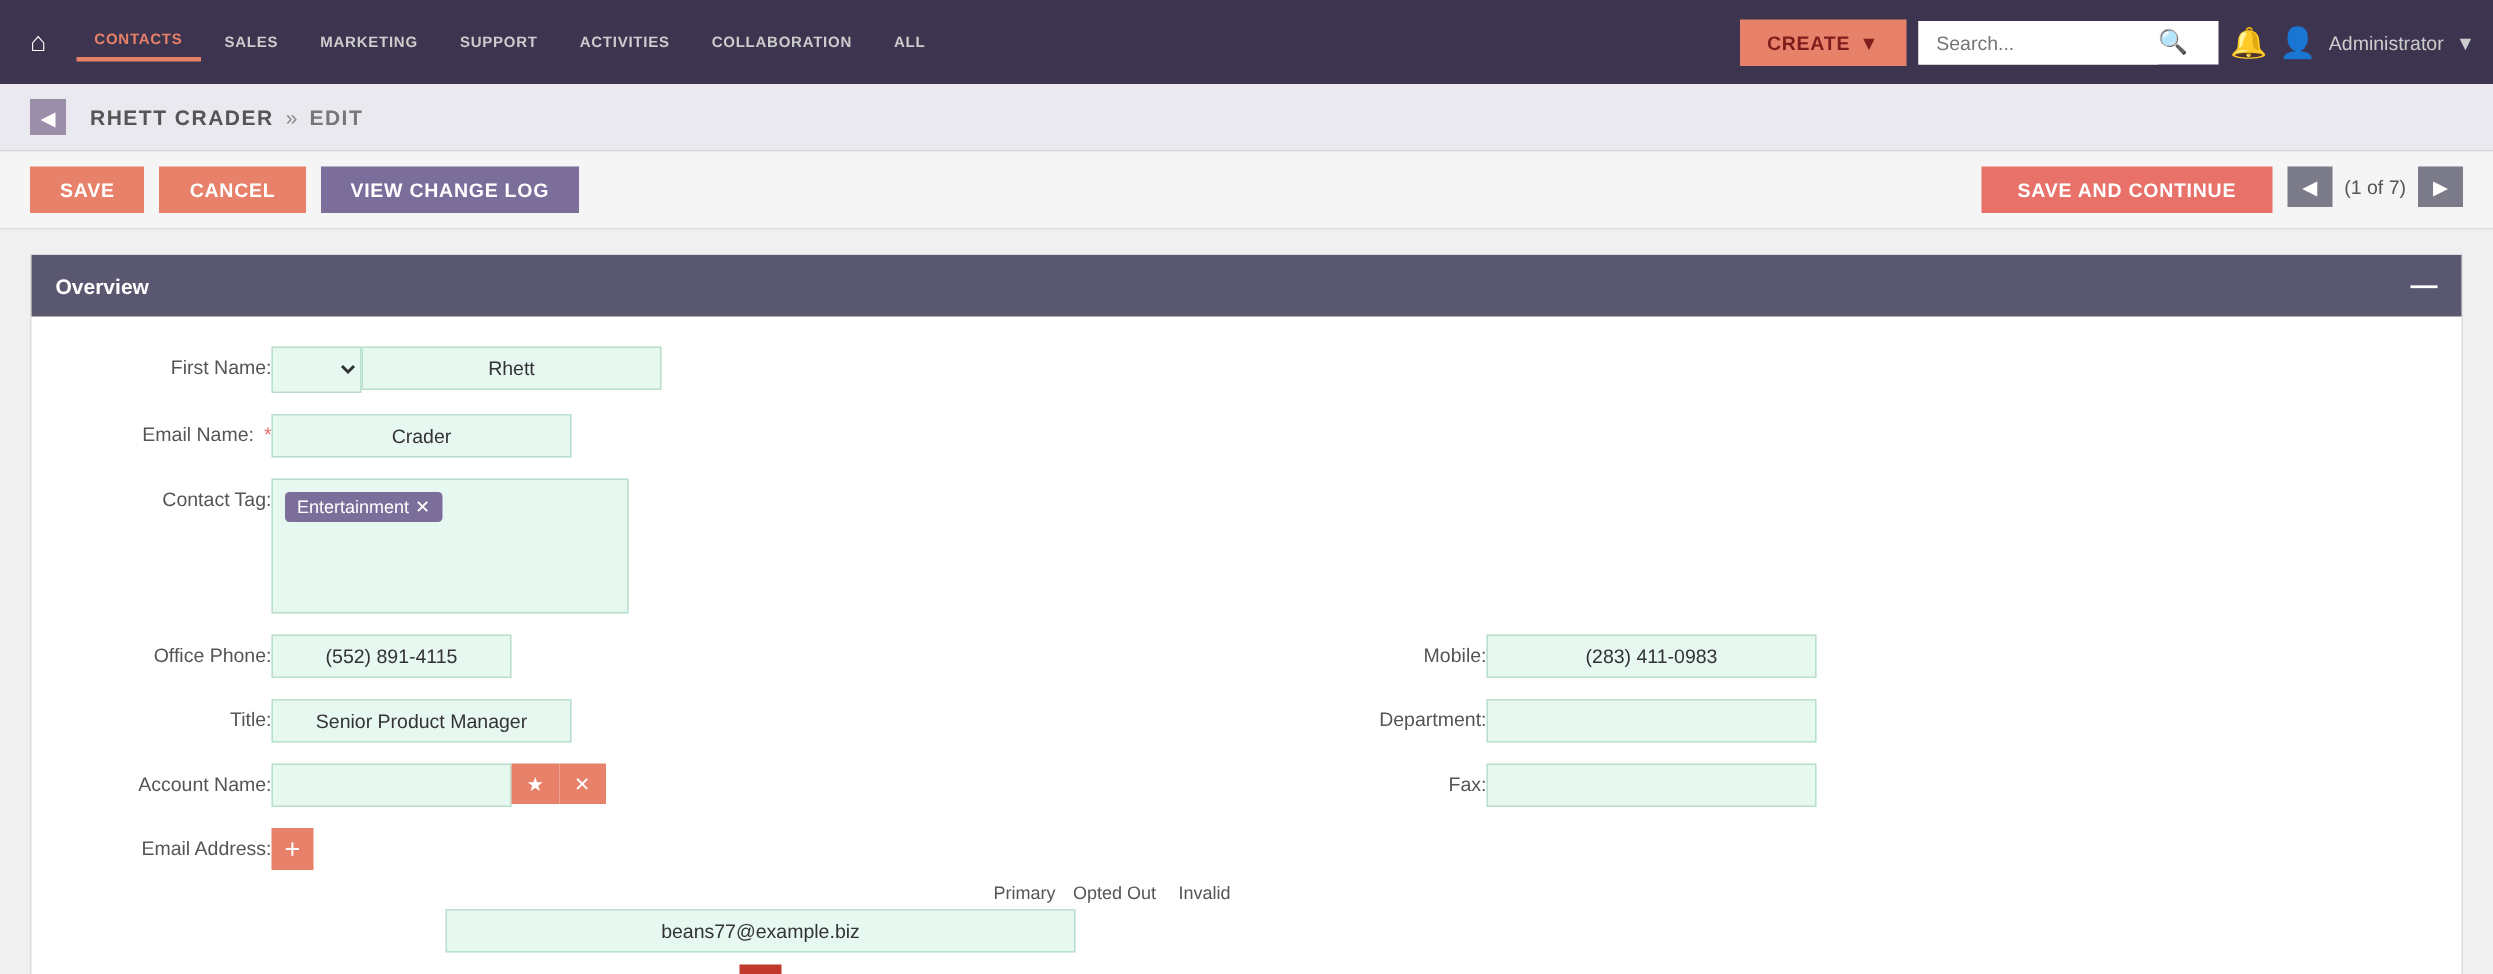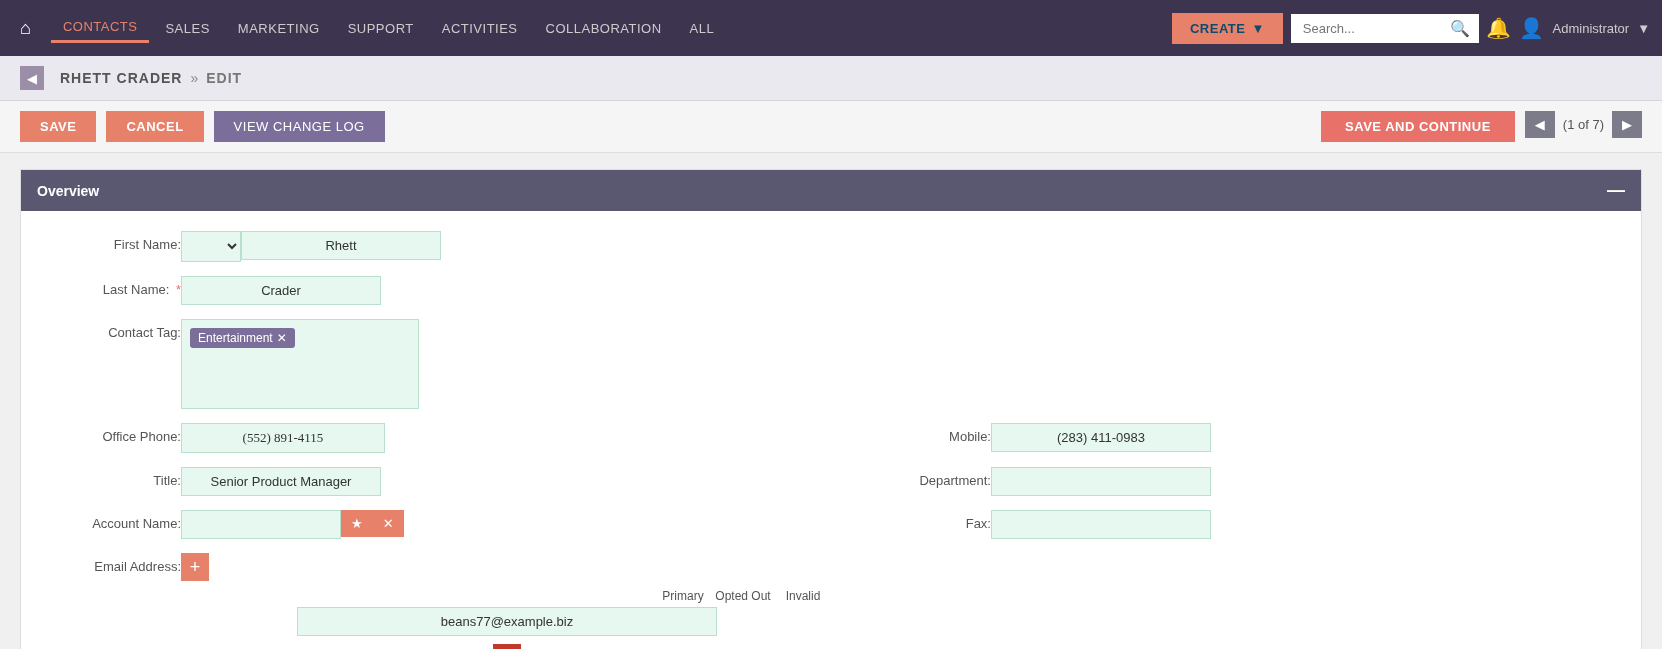--- a/index.html
+++ b/index.html
@@ -16,40 +16,40 @@
     }
     .nav-home {
       color: #fff;
       font-size: 18px;
       margin-right: 8px;
       cursor: pointer;
       padding: 6px 8px;
     }
     .nav-item {
       color: #ccc;
-      font-size: 13px;
-      font-weight: 400;
+      font-size: 10px;
+      font-weight: 700;
       padding: 6px 12px;
       cursor: pointer;
       letter-spacing: 0.5px;
       text-transform: uppercase;
     }
     .nav-item.active {
       color: #e8816a;
       border-bottom: 3px solid #e8816a;
     }
     .nav-right {
       margin-left: auto;
       display: flex;
       align-items: center;
       gap: 8px;
     }
     .create-btn {
       background: #e8816a;
-      color: #0c4a6e;
+      color: #7f1d1d;
       border: none;
       padding: 8px 18px;
       font-size: 13px;
       font-weight: 700;
       cursor: pointer;
       display: flex;
       align-items: flex-start;
       gap: 6px;
       letter-spacing: 0.5px;
     }
@@ -57,21 +57,21 @@
       background: #fff;
       border: none;
       padding: 7px 12px;
       width: 160px;
       font-size: 13px;
     }
     .search-wrapper {
       display: flex;
       align-items: center;
       background: #fff;
-      padding-right: 8px;
+      padding-right: 20px;
     }
     .search-icon-btn {
       background: none;
       border: none;
       cursor: pointer;
       font-size: 16px;
       color: #888;
     }
     .bell-icon, .user-icon {
       color: #ccc;
@@ -153,21 +153,21 @@
       font-size: 13px;
       cursor: pointer;
       text-transform: uppercase;
       letter-spacing: 0.5px;
     }
     .btn-changelog {
       background: #7b6e9a;
       color: #fff;
       border: none;
       padding: 8px 20px;
-      font-weight: 400;
+      font-weight: 700;
       font-size: 13px;
       cursor: pointer;
       text-transform: uppercase;
       letter-spacing: 0.5px;
     }
     .action-right {
       margin-left: auto;
       display: flex;
       align-items: flex-start;
       gap: 10px;
@@ -256,22 +256,21 @@
     .input-name-prefix {
       width: 60px;
     }
     .input-first-name {
       width: 200px;
     }
     .input-last-name {
       width: 200px;
     }
     .input-phone {
-      width: 204px;
-      font-family: Liberation Serif, serif;
+      width: 160px;
     }
     .input-title {
       width: 200px;
     }
     .input-account {
       width: 160px;
     }
     .input-mobile {
       width: 220px;
     }
@@ -452,21 +451,21 @@
           <option></option>
           <option>Mr.</option>
           <option>Ms.</option>
           <option>Dr.</option>
         </select>
         <input class="form-control input-first-name" type="text" value="Rhett" style="">
       </div>
 
       <div class="form-row">
         <div class="form-label">
-          <span>Last Name:</span>
+          <span>Email Name:</span>
           <span class="required">*</span>
         </div>
         <input class="form-control input-last-name" type="text" value="Crader" style="">
       </div>
 
       <div class="form-row">
         <div class="form-label">Contact Tag:</div>
         <div class="tag-container">
           <div class="tag-item">
             <span>Entertainment</span>

